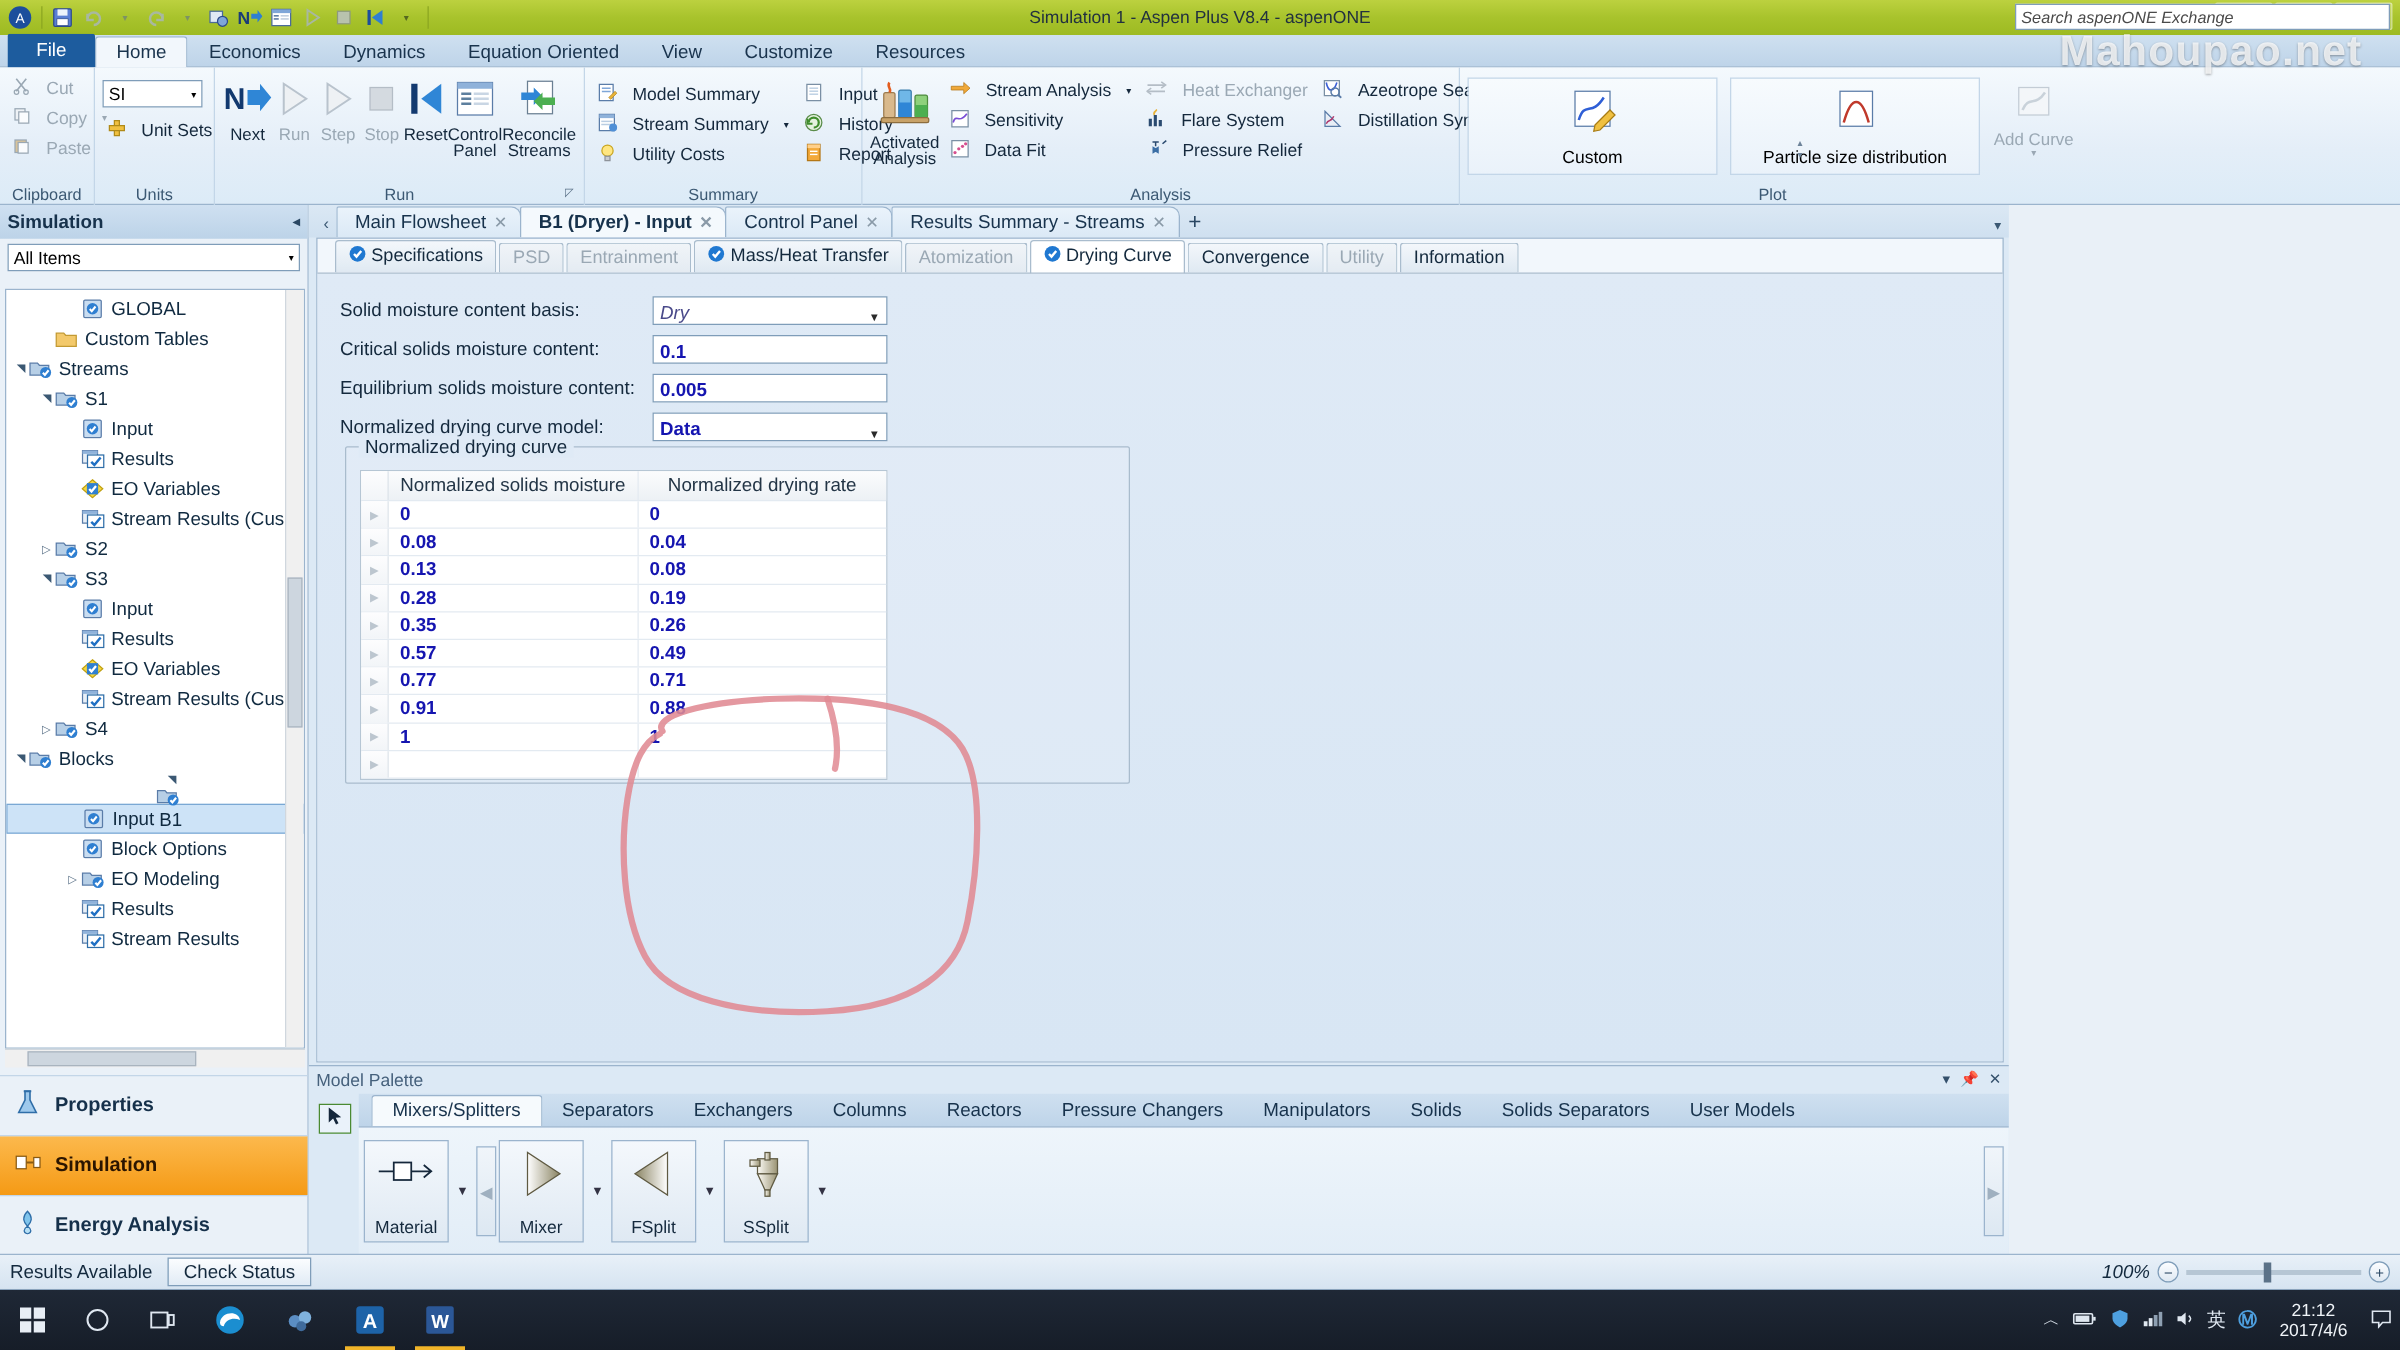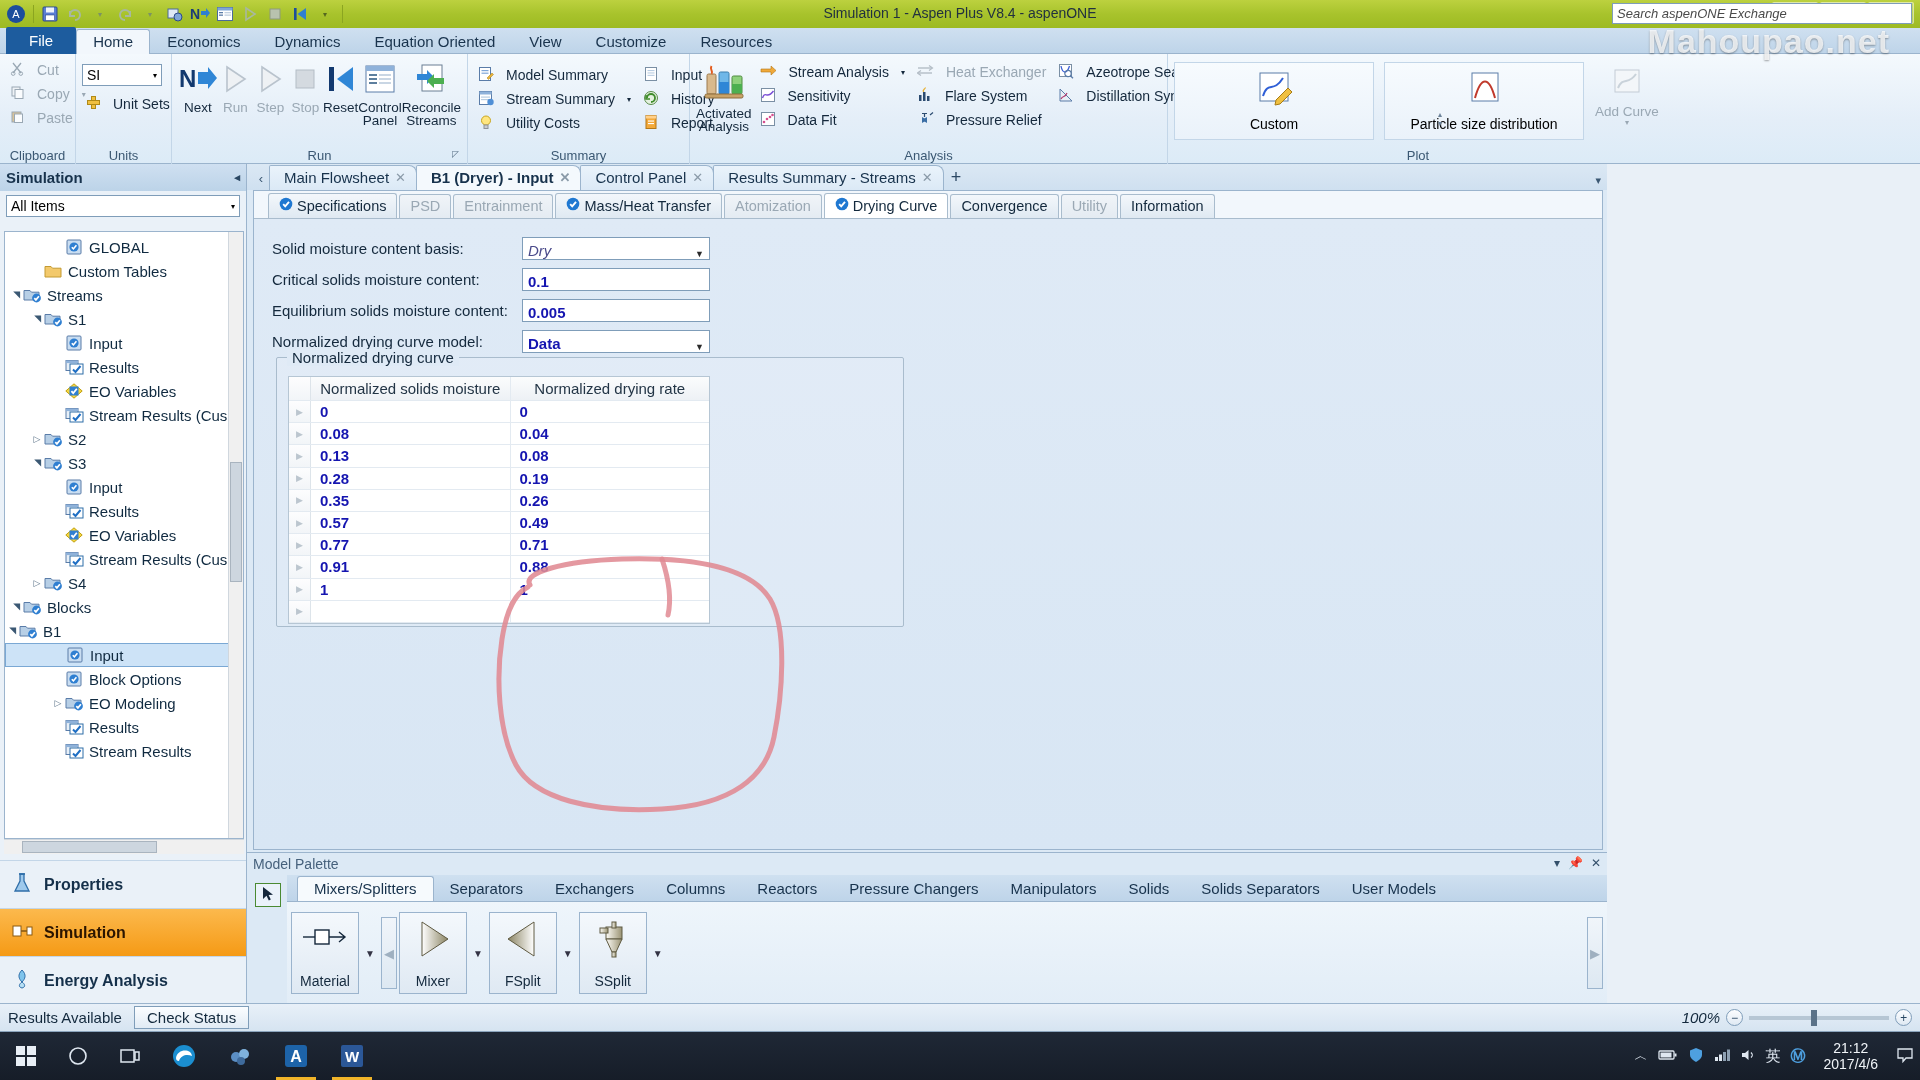--- a/index.html
+++ b/index.html
@@ -766,21 +766,21 @@
             </div>
             <div class="tnode" style="padding-left: 4px;">
               <span class="twist" style="transform: rotate(-90deg); color: rgb(59, 88, 115);">◢</span>
               <span class="tico"><svg width="19" height="16" viewBox="0 0 19 16">
                   <path d="M1 3.5 L7 3.5 L8.5 5.2 L16 5.2 L16 13 L1 13 Z" fill="#b7cfe6" stroke="#5a7ca8"></path>
                   <circle cx="13.5" cy="11" r="4.4" fill="#2f7fd1"></circle>
                   <path d="M11.3 11.2 L12.9 12.9 L15.9 9.2" stroke="#fff" stroke-width="1.7" fill="none"></path>
                 </svg></span>
               <span>Blocks</span>
             </div>
-            <div class="tnode" style="">
+            <div class="tnode" style="padding-left: 25px; flex-direction: column;">
               <span class="twist" style="transform: rotate(-90deg); color: rgb(59, 88, 115);">◢</span>
               <span class="tico"><svg width="19" height="16" viewBox="0 0 19 16">
                   <path d="M1 3.5 L7 3.5 L8.5 5.2 L16 5.2 L16 13 L1 13 Z" fill="#b7cfe6" stroke="#5a7ca8"></path>
                   <circle cx="13.5" cy="11" r="4.4" fill="#2f7fd1"></circle>
                   <path d="M11.3 11.2 L12.9 12.9 L15.9 9.2" stroke="#fff" stroke-width="1.7" fill="none"></path>
                 </svg></span>
               <span>B1</span>
             </div>
             <div class="tnode sel" style="padding-left: 46px;">
               <span class="twist"></span>

